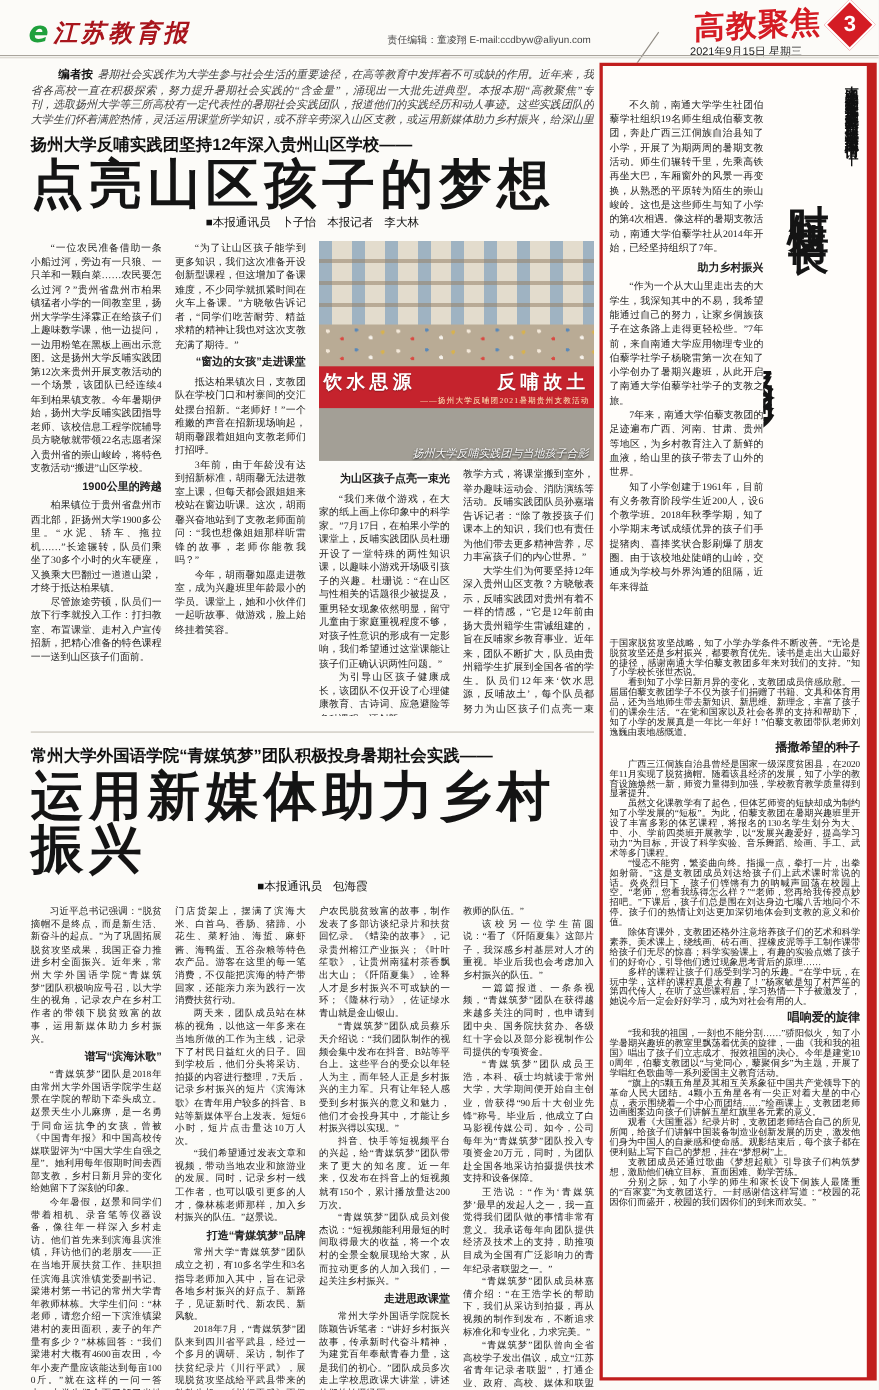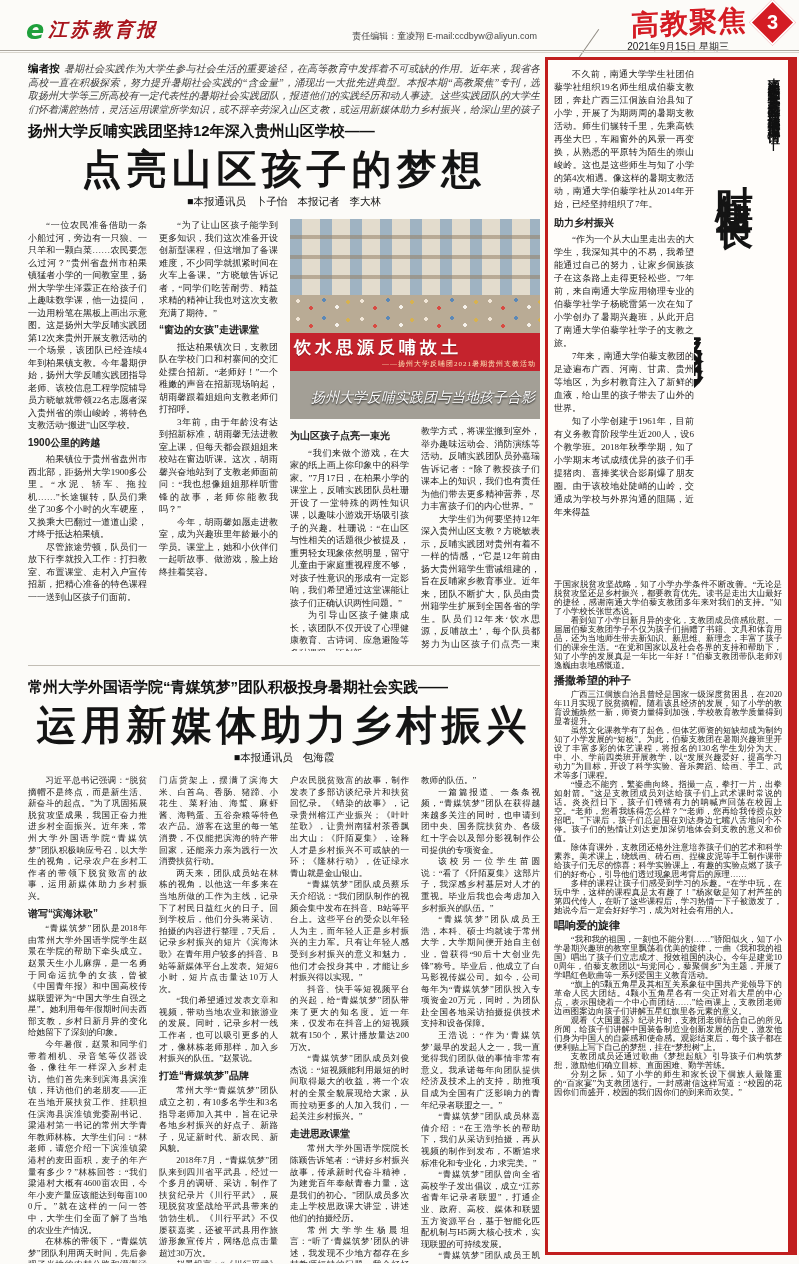--- a/index.html
+++ b/index.html
@@ -4,21 +4,21 @@
 <style>
   html,body{margin:0;padding:0;background:#e8e6e2;}
   .page{position:relative;width:799px;height:1264px;margin:0 auto;background:#fcfbf8;
         font-family:"Liberation Serif","DejaVu Serif",serif;color:#222;overflow:hidden;}
 
   
   .masthead{position:absolute;left:0;top:0;right:0;height:56px;}
   .logo{position:absolute;left:26px;top:14px;display:flex;align-items:center;}
   .logo-e{color:#1fa03c;font-size:27px;font-weight:bold;font-style:italic;
           font-family:"DejaVu Sans",sans-serif;margin-right:4px;}
-  .logo-text{color:#a8151c;font-size:19px;font-weight:bold;font-style:italic;letter-spacing:3px;}
+  .logo-text{color:#a8151c;font-size:22px;font-weight:bold;font-style:italic;letter-spacing:3px;}
   .header-rule{position:absolute;left:0;right:0;top:50px;border-top:1px solid #a9a49c;}
   .header-rule2{position:absolute;left:0;right:0;top:52px;border-top:1px solid #d8d4cc;}
   .meta-editor{position:absolute;right:262px;top:30px;font-size:9px;color:#444;
                font-family:"Liberation Sans","DejaVu Sans",sans-serif;}
   .meta-date{position:absolute;right:70px;top:40px;font-size:10px;color:#222;
              font-family:"Liberation Sans","DejaVu Sans",sans-serif;}
   .meta-diag{position:absolute;right:210px;top:26px;width:1px;height:36px;background:#8f8a82;
              transform:rotate(35deg);}
   .edition-name{position:absolute;right:52px;top:4px;color:#d41c24;font-size:28px;font-weight:900;
                 letter-spacing:1px;font-family:"Liberation Sans","DejaVu Sans",sans-serif;
@@ -26,77 +26,77 @@
   .page-diamond{position:absolute;right:10px;top:6px;width:33px;height:33px;background:#d41c24;
                 transform:rotate(45deg);box-shadow:0 0 0 2px #fff inset;}
   .page-diamond span{position:absolute;left:0;top:0;width:33px;height:33px;display:flex;
                 align-items:center;justify-content:center;color:#fff;font-weight:bold;font-size:20px;
                 transform:rotate(-45deg);font-family:"Liberation Sans",sans-serif;}
 
   
   .left-region{position:absolute;left:28px;top:62px;width:512px;}
   .editor-note{font-size:10px;line-height:13.5px;color:#3c3c3c;text-align:justify;
                font-style:italic;word-break:break-all;height:52px;overflow:hidden;}
-  .editor-note b{font-style:normal;color:#111;margin-right:4px;font-size:10.5px;}
+  .editor-note b{font-style:normal;color:#111;margin-right:4px;font-size:10.5px;margin-left:25px;}
 
   .kicker{font-size:15px;font-weight:bold;color:#111;margin:8px 0 0 0;
           font-family:"Liberation Sans","DejaVu Sans",sans-serif;}
-  .headline-main{font-size:40px;font-weight:900;color:#141414;text-align:center;
+  .headline-main{font-size:48px;font-weight:900;color:#141414;
           letter-spacing:5px;margin:4px 0 2px 0;line-height:48px;
           font-family:"Liberation Sans","DejaVu Sans",sans-serif;}
   .byline{font-size:10.5px;text-align:center;color:#111;margin:2px 0 10px 0;}
   .byline span{margin:0 5px;text-align:right;}
 
   .cols{display:flex;gap:12px;overflow:hidden;}
   .cols-a1{height:438px;}
   .cols-a2{height:488px;}
   .col{width:119px;flex:none;font-size:9px;line-height:12.5px;text-align:justify;
        word-break:break-all;overflow:hidden;}
   .cols-a2 .col{font-size:8.6px;line-height:11.6px;}
   .col-double{width:250px;flex:none;}
   .cols2{display:flex;gap:12px;height:226px;overflow:hidden;margin-top:6px;}
 
   .it-p{text-indent:2em;}
   .it-pc{text-indent:0;}
-  .it-sub{font-weight:bold;text-align:left;text-indent:0;font-size:10px;margin:5px 0 4px 0;
+  .it-sub{font-weight:bold;text-align:right;text-indent:0;font-size:10px;margin:5px 0 4px 0;
           font-family:"Liberation Sans","DejaVu Sans",sans-serif;}
 
   
   .photo{position:relative;width:250px;height:200px;overflow:hidden;background:#cdd6da;}
   .photo-building{position:absolute;left:0;top:0;right:0;height:42%;
       background:
         repeating-linear-gradient(180deg, rgba(0,0,0,0) 0 16px, rgba(150,130,105,.55) 16px 20px),
         repeating-linear-gradient(90deg, #9fb3c2 0 12px, #e3dccd 12px 30px);
       background-color:#d5cab8;}
   .photo-crowd{position:absolute;left:0;top:38%;right:0;height:36%;background-color:#b9ab95;
       background-image:
         radial-gradient(circle 3px at 8px 6px,#f2e7d8 55%,rgba(0,0,0,0) 62%),
         radial-gradient(circle 3px at 21px 13px,#d84a42 55%,rgba(0,0,0,0) 62%),
         radial-gradient(circle 3px at 34px 5px,#5a88b8 55%,rgba(0,0,0,0) 62%),
         radial-gradient(circle 3px at 47px 12px,#f5f1ea 55%,rgba(0,0,0,0) 62%),
         radial-gradient(circle 3px at 58px 7px,#d8b24e 55%,rgba(0,0,0,0) 62%);
       background-size:64px 18px;}
   .photo-ground{position:absolute;left:0;bottom:0;right:0;height:26%;background:#a39f96;}
   .photo-banner{position:absolute;left:0;right:0;top:57%;background:#c5232d;color:#fff;
       padding:3px 4px 2px 4px;}
-  .photo-banner-main{display:flex;justify-content:flex-start;font-weight:bold;font-size:17px;
+  .photo-banner-main{display:flex;justify-content:space-between;font-weight:bold;font-size:17px;
       letter-spacing:4px;text-shadow:0 1px 1px rgba(0,0,0,.3);}
   .photo-banner-sub{font-size:7px;text-align:right;color:#ffe9b8;letter-spacing:1px;}
-  .photo-caption{position:absolute;right:5px;bottom:12px;color:#fff;font-size:14px;
+  .photo-caption{position:absolute;right:5px;bottom:0;color:#fff;font-size:10px;
       text-shadow:0 1px 2px #000;font-style:italic;}
 
   .article2{border-top:1px solid #c2bdb4;margin-top:8px;padding-top:4px;}
 
   
   .red-box{position:absolute;left:545px;top:57px;width:252px;height:1198px;background:#fffdfa;
      border:3px solid #c11e1e;border-right:9px solid #c11e1e;box-sizing:border-box;
      padding:8px 6px 6px 6px;overflow:hidden;}
   .rb-top{display:flex;height:506px;overflow:hidden;}
   .rb-narrow{width:140px;flex:none;font-size:9px;line-height:13px;text-align:justify;
-     word-break:break-all;overflow:hidden;}
+     word-break:break-all;overflow:hidden;margin-top:21px;}
   .rb-narrow .it-sub{font-size:10px;}
   .rb-head{flex:1;writing-mode:vertical-rl;overflow:hidden;padding-left:2px;}
   .v-kicker{font-size:12.5px;font-weight:bold;letter-spacing:2px;color:#111;
      font-family:"Liberation Sans","DejaVu Sans",sans-serif;}
   .v-h{font-size:37px;font-weight:900;color:#141414;letter-spacing:9px;
      font-family:"Liberation Sans","DejaVu Sans",sans-serif;line-height:1;}
   .v-h2{margin-inline-start:88px;margin-block-start:12px;}
   .v-h1{margin-inline-start:232px;margin-block-start:12px;}
   .rb-wide{margin-top:6px;font-size:8.4px;line-height:9px;text-align:justify;
      word-break:break-all;height:660px;overflow:hidden;}
@@ -208,22 +208,22 @@
             <div class="it-pc">户农民脱贫致富的故事，制作发表了多部访谈纪录片和扶贫回忆录。《蜡染的故事》，记录贵州榕江产业振兴；《叶叶笙歌》，让贵州南猛村茶香飘出大山；《阡陌夏集》，诠释人才是乡村振兴不可或缺的一环；《隆林行动》，佐证绿水青山就是金山银山。</div>
             <div class="it-p">“青媒筑梦”团队成员蔡乐天介绍说：“我们团队制作的视频会集中发布在抖音、B站等平台上。这些平台的受众以年轻人为主，而年轻人正是乡村振兴的主力军。只有让年轻人感受到乡村振兴的意义和魅力，他们才会投身其中，才能让乡村振兴得以实现。”</div>
             <div class="it-p">抖音、快手等短视频平台的兴起，给“青媒筑梦”团队带来了更大的知名度。近一年来，仅发布在抖音上的短视频就有150个，累计播放量达200万次。</div>
             <div class="it-p">“青媒筑梦”团队成员刘俊杰说：“短视频能利用最短的时间取得最大的收益，将一个农村的全景全貌展现给大家，从而拉动更多的人加入我们，一起关注乡村振兴。”</div>
             <div class="it-sub">走进思政课堂</div>
             <div class="it-p">常州大学外国语学院院长陈颖告诉笔者：“讲好乡村振兴故事，传承新时代奋斗精神，为建党百年奉献青春力量，这是我们的初心。”团队成员多次走上学校思政课大讲堂，讲述他们的拍摄经历。</div>
             <div class="it-p">常州大学学生杨晨坦言：“听了‘青媒筑梦’团队的讲述，我发现不少地方都存在乡村教师短缺的问题。我会好好学习本专业的知识，毕业后重新加入乡村</div>
           </div>
         <div class="col">
             <div class="it-pc">教师的队伍。”</div>
+            <div class="it-p">该校另一位学生苗圆说：“看了《阡陌夏集》这部片子，我深感乡村基层对人才的重视。毕业后我也会考虑加入乡村振兴的队伍。”</div>
             <div class="it-p">一篇篇报道、一条条视频，“青媒筑梦”团队在获得越来越多关注的同时，也申请到团中央、国务院扶贫办、各级红十字会以及部分影视制作公司提供的专项资金。</div>
-            <div class="it-p">该校另一位学生苗圆说：“看了《阡陌夏集》这部片子，我深感乡村基层对人才的重视。毕业后我也会考虑加入乡村振兴的队伍。”</div>
             <div class="it-p">“青媒筑梦”团队成员王浩，本科、硕士均就读于常州大学，大学期间便开始自主创业，曾获得“90后十大创业先锋”称号。毕业后，他成立了白马影视传媒公司。如今，公司每年为“青媒筑梦”团队投入专项资金20万元，同时，为团队赴全国各地采访拍摄提供技术支持和设备保障。</div>
             <div class="it-p">王浩说：“作为‘青媒筑梦’最早的发起人之一，我一直觉得我们团队做的事情非常有意义。我承诺每年向团队提供经济及技术上的支持，助推项目成为全国有广泛影响力的青年纪录者联盟之一。”</div>
             <div class="it-p">“青媒筑梦”团队成员林嘉倩介绍：“在王浩学长的帮助下，我们从采访到拍摄，再从视频的制作到发布，不断追求标准化和专业化，力求完美。”</div>
             <div class="it-p">“青媒筑梦”团队曾向全省高校学子发出倡议，成立“江苏省青年记录者联盟”，打通企业、政府、高校、媒体和联盟五方资源平台，基于智能化匹配机制与H5两大核心技术，实现联盟的可持续发展。</div>
             <div class="it-p">“青媒筑梦”团队成员王凯欣说：“很多大学生都在为乡村振兴助力，如果能将这些力量拧到一起，它将是空前强大的。我们将依托新媒体打造一部乡村振兴回忆录，希望我们的团队越走越远！”</div>
           </div>
       </div>
     </article>
 
   </section>

